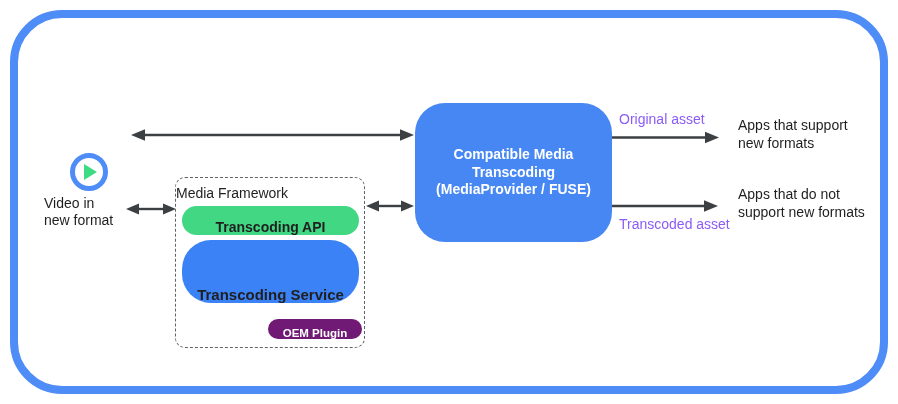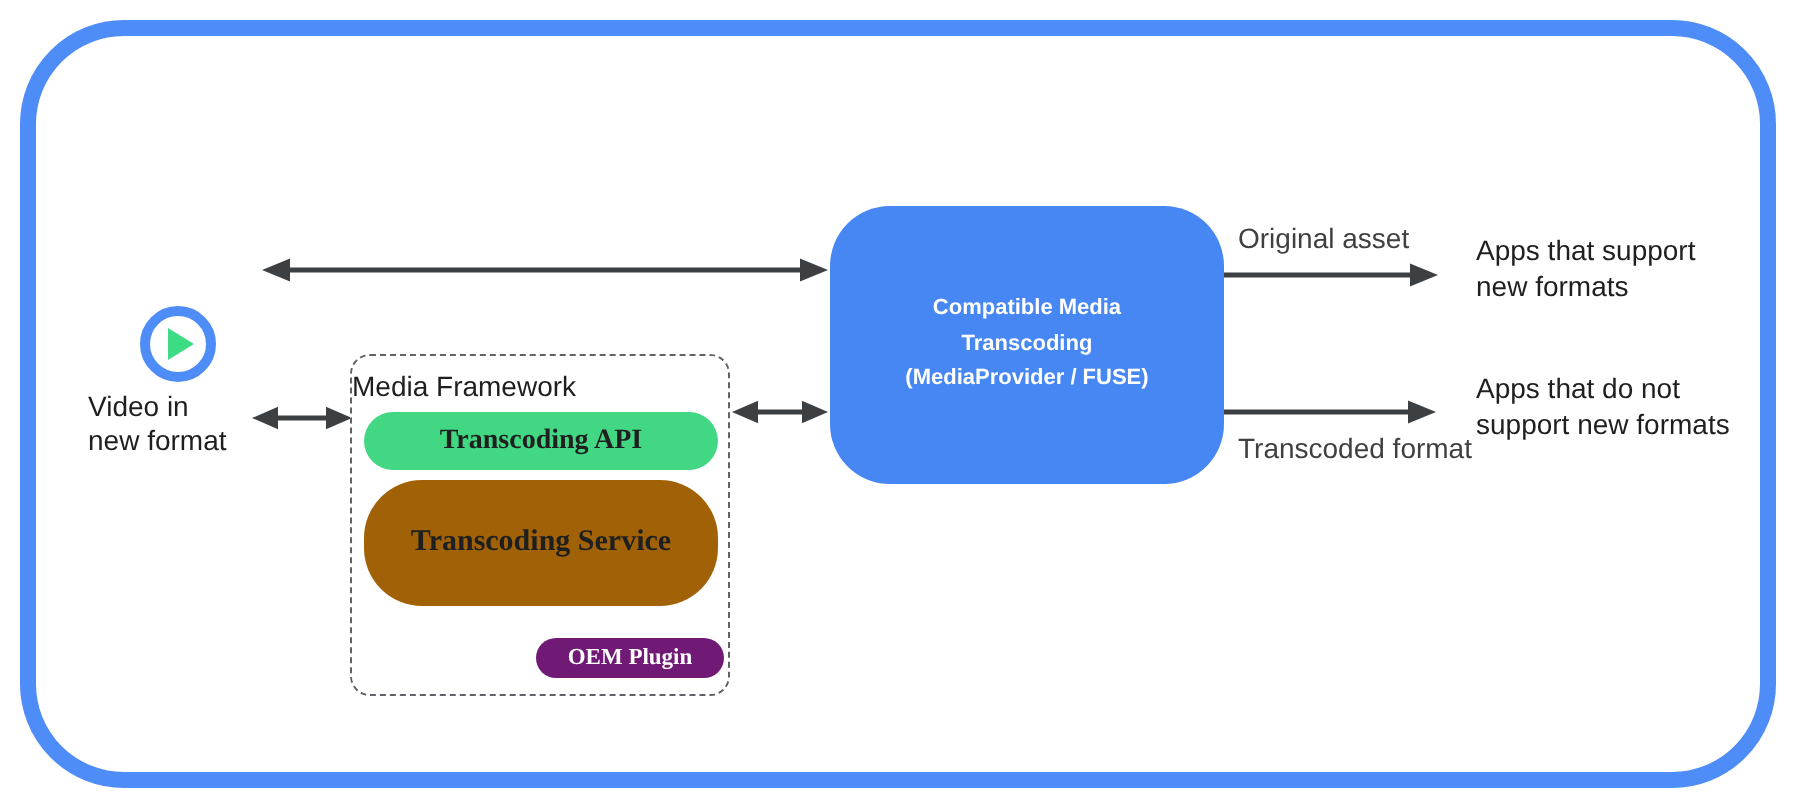--- a/index.html
+++ b/index.html
@@ -26,36 +26,36 @@
     position:absolute;left:44px;top:195px;width:90px;text-align:left;
     font-size:14px;line-height:17px;white-space:pre-line;
   }
   
   .mf-box{
     position:absolute;left:175px;top:177px;width:190px;height:171px;box-sizing:border-box;
     border:1.5px dashed #5f6368;border-radius:10px;background:#fff;
   }
   .mf-title{position:absolute;left:0;top:7px;width:100%;font-size:14px;}
   .pill{
-    position:absolute;display:flex;align-items:center;justify-content:center;box-sizing:border-box;font-family:Liberation Serif, serif;
+    position:absolute;display:flex;align-items:flex-end;justify-content:center;box-sizing:border-box;
   }
   .pill-api{left:6px;top:28px;width:177px;height:29px;border-radius:15px;background:#42d783;font-size:14px;font-weight:bold;}
-  .pill-service{left:6px;top:62px;width:177px;height:63px;border-radius:29px;background:#a16207;font-size:15px;font-weight:bold;}
+  .pill-service{left:6px;top:62px;width:177px;height:63px;border-radius:29px;background:#3b82f6;font-size:15px;font-weight:bold;}
   .pill-oem{left:92px;top:109px;width:94px;height:20px;border-radius:10px;background:#701a75;color:#fff;font-size:11.5px;font-weight:bold;margin-top:32px;}
   .pill-hw{left:6px;top:131px;width:177px;height:30px;border-radius:15px;background:#edf5d4;font-size:14px;}
   
   .transcoder{
     position:absolute;left:415px;top:103px;width:197px;height:139px;border-radius:30px;
     background:#4787f3;display:flex;align-items:center;justify-content:center;
   }
   .transcoder-title{
-    color:#fff;font-size:11px;font-weight:bold;line-height:17.5px;text-align:center;white-space:pre-line;
+    color:#fff;font-size:14px;font-weight:bold;line-height:17.5px;text-align:center;white-space:pre-line;
   }
   
-  .flow-label{position:absolute;font-size:14px;color:#404040;white-space:nowrap;}
+  .flow-label{position:absolute;font-size:14px;color:#8b5cf6;white-space:nowrap;}
   .flow-label.original{left:619px;top:111px;}
   .flow-label.transcoded{left:619px;top:216px;}
   .dest{
     position:absolute;left:738px;width:150px;font-size:14px;line-height:17.5px;white-space:pre-line;
   }
   .dest.supports{top:117px;}
   .dest.no-support{top:186px;}
 </style>
 </head>
 <body>
@@ -115,20 +115,20 @@
     </div>
   </div>
 
   <div class="transcoder">
     <div class="transcoder-title">Compatible Media
 Transcoding
 (MediaProvider / FUSE)</div>
   </div>
 
   <div class="flow-label original">Original asset</div>
-  <div class="flow-label transcoded">Transcoded format</div>
+  <div class="flow-label transcoded">Transcoded asset</div>
 
   <div class="dest no-support">Apps that do not
 support new formats</div>
   <div class="dest supports">Apps that support
 new formats</div>
 
 </div>
 
 </body></html>

